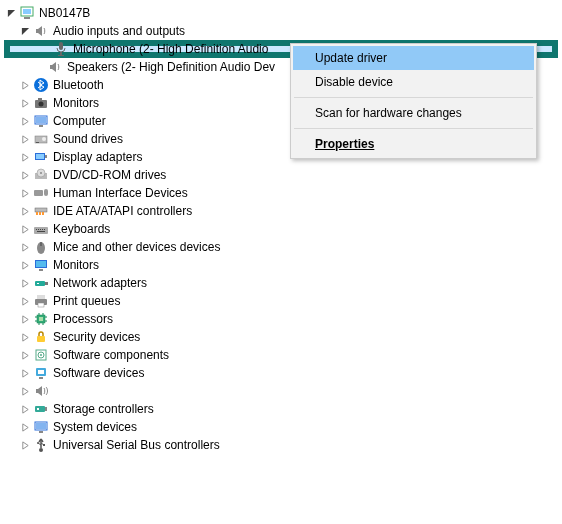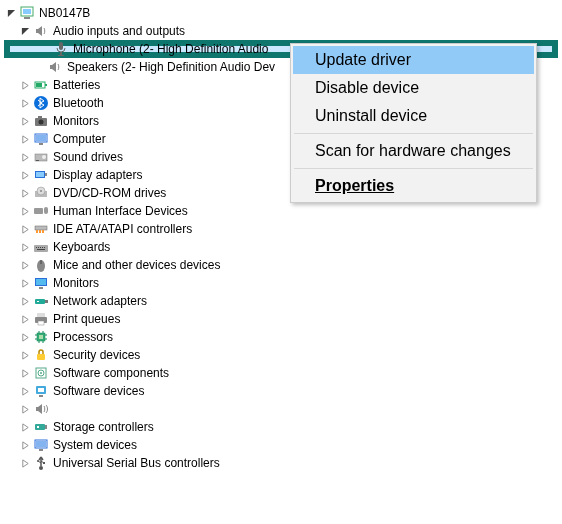--- a/index.html
+++ b/index.html
@@ -54,21 +54,21 @@
 
   .ctxmenu {
     position: absolute;
     top: 43px;
     left: 290px;
     width: 247px;
     background: #F2F2F2;
     border: 1px solid #CCCCCC;
     box-shadow: 2px 2px 4px rgba(0,0,0,0.25);
     padding: 2px;
-    font-size: 16px;
+    font-size: 12px;
   }
   .ctxitem {
     padding: 5px 20px 5px 22px;
     cursor: default;
   }
   .ctxitem.hover { background: #91C9F7; }
   .ctxitem.bold { font-weight: bold; text-decoration: underline; }
   .ctxsep {
     height: 1px;
     background: #D7D7D7;
@@ -131,36 +131,20 @@
     <span class="noexp"></span>
     <span class="ico">
       <svg viewBox="0 0 16 16">
           <path d="M3 6h2l4-3v10l-4-3H3z" fill="#888"></path>
           <path d="M11 5c1 1 1 5 0 6" fill="none" stroke="#888" stroke-width="1"></path>
         </svg>
     </span>
     <span class="lbl">Speakers (2- High Definition Audio Dev</span>
   </div>
 
-  <div class="row">
-    <span class="indent" style="width:14px"></span>
-    <span class="exp">
-        <svg viewBox="0 0 10 10">
-          <path d="M2 1 L8 5 L2 9 Z" fill="none" stroke="#888" stroke-width="1"></path>
-        </svg>
-      </span>
-    <span class="ico">
-        <svg viewBox="0 0 16 16">
-          <rect x="2" y="5" width="10" height="6" fill="none" stroke="#2A6" stroke-width="1"></rect>
-          <rect x="12" y="7" width="2" height="2" fill="#2A6"></rect>
-          <rect x="3" y="6" width="6" height="4" fill="#2A6"></rect>
-        </svg>
-      </span>
-    <span class="lbl">Batteries</span>
-  </div>
 
   <div class="row">
     <span class="indent" style="width:14px"></span>
     <span class="exp">
         <svg viewBox="0 0 10 10">
           <path d="M2 1 L8 5 L2 9 Z" fill="none" stroke="#888" stroke-width="1"></path>
         </svg>
       </span>
     <span class="ico">
         <svg viewBox="0 0 16 16">
@@ -519,18 +503,17 @@
         </svg>
       </span>
     <span class="lbl">Universal Serial Bus controllers</span>
   </div>
 
 </div>
 
 <div class="ctxmenu">
   <div class="ctxitem hover">Update driver</div>
   <div class="ctxitem">Disable device</div>
-  <div class="ctxitem">Uninstall device</div>
   <div class="ctxsep"></div>
   <div class="ctxitem">Scan for hardware changes</div>
   <div class="ctxsep"></div>
   <div class="ctxitem bold">Properties</div>
 </div>
 
 </body></html>

